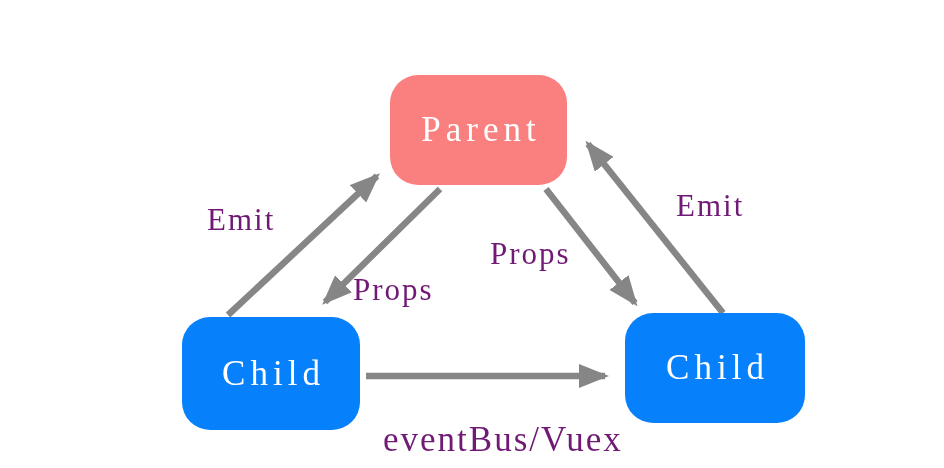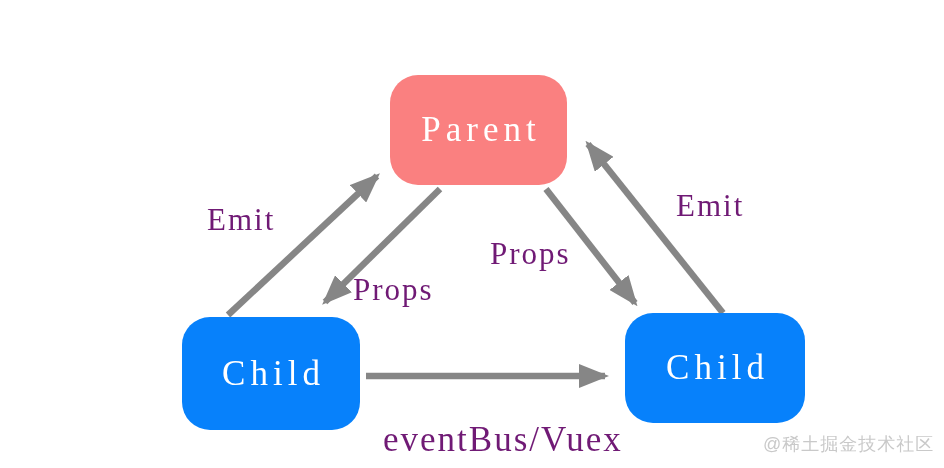--- a/index.html
+++ b/index.html
@@ -116,15 +116,14 @@
   <div class="edge-label label-emit-left">Emit</div>
 
   <div class="edge-label label-props-left">Props</div>
 
   <div class="edge-label label-props-right">Props</div>
 
   <div class="edge-label label-emit-right">Emit</div>
 
   <div class="edge-label label-eventbus">eventBus/Vuex</div>
 
-  <div class="watermark">@稀土掘金技术社区</div>
 
 </div>
 
 </body></html>

